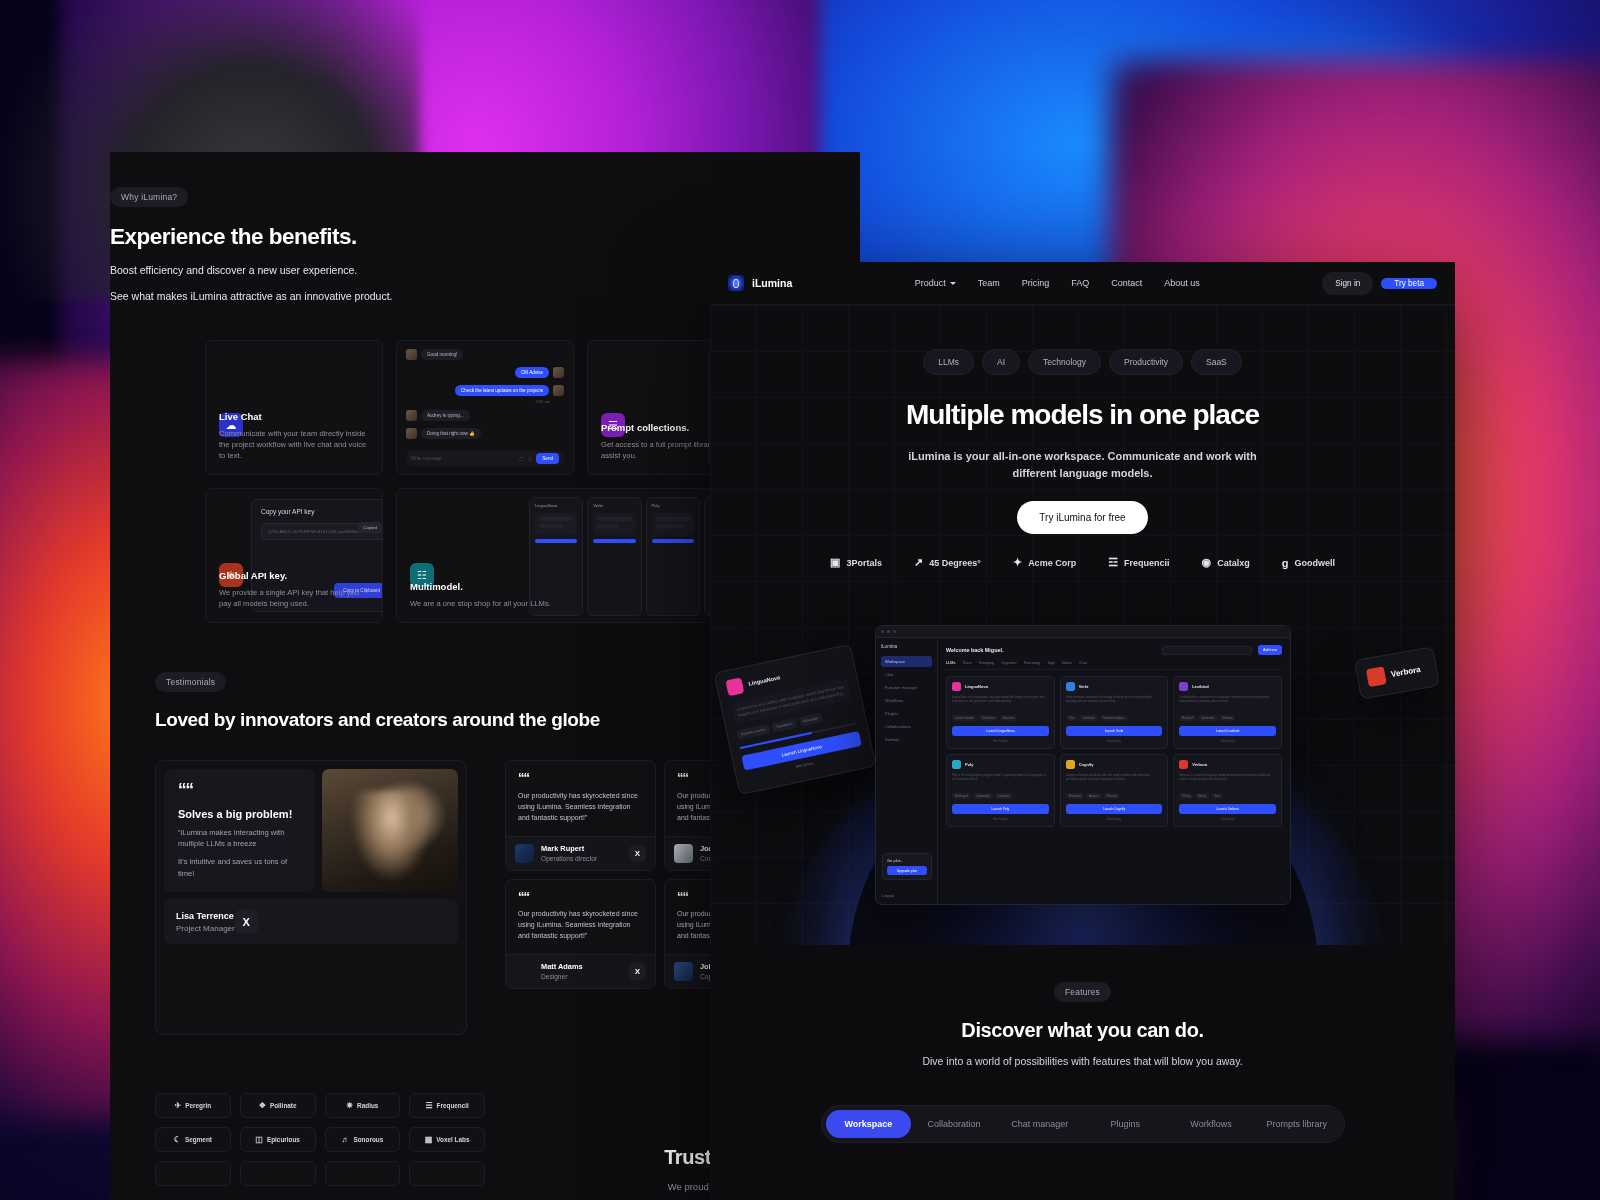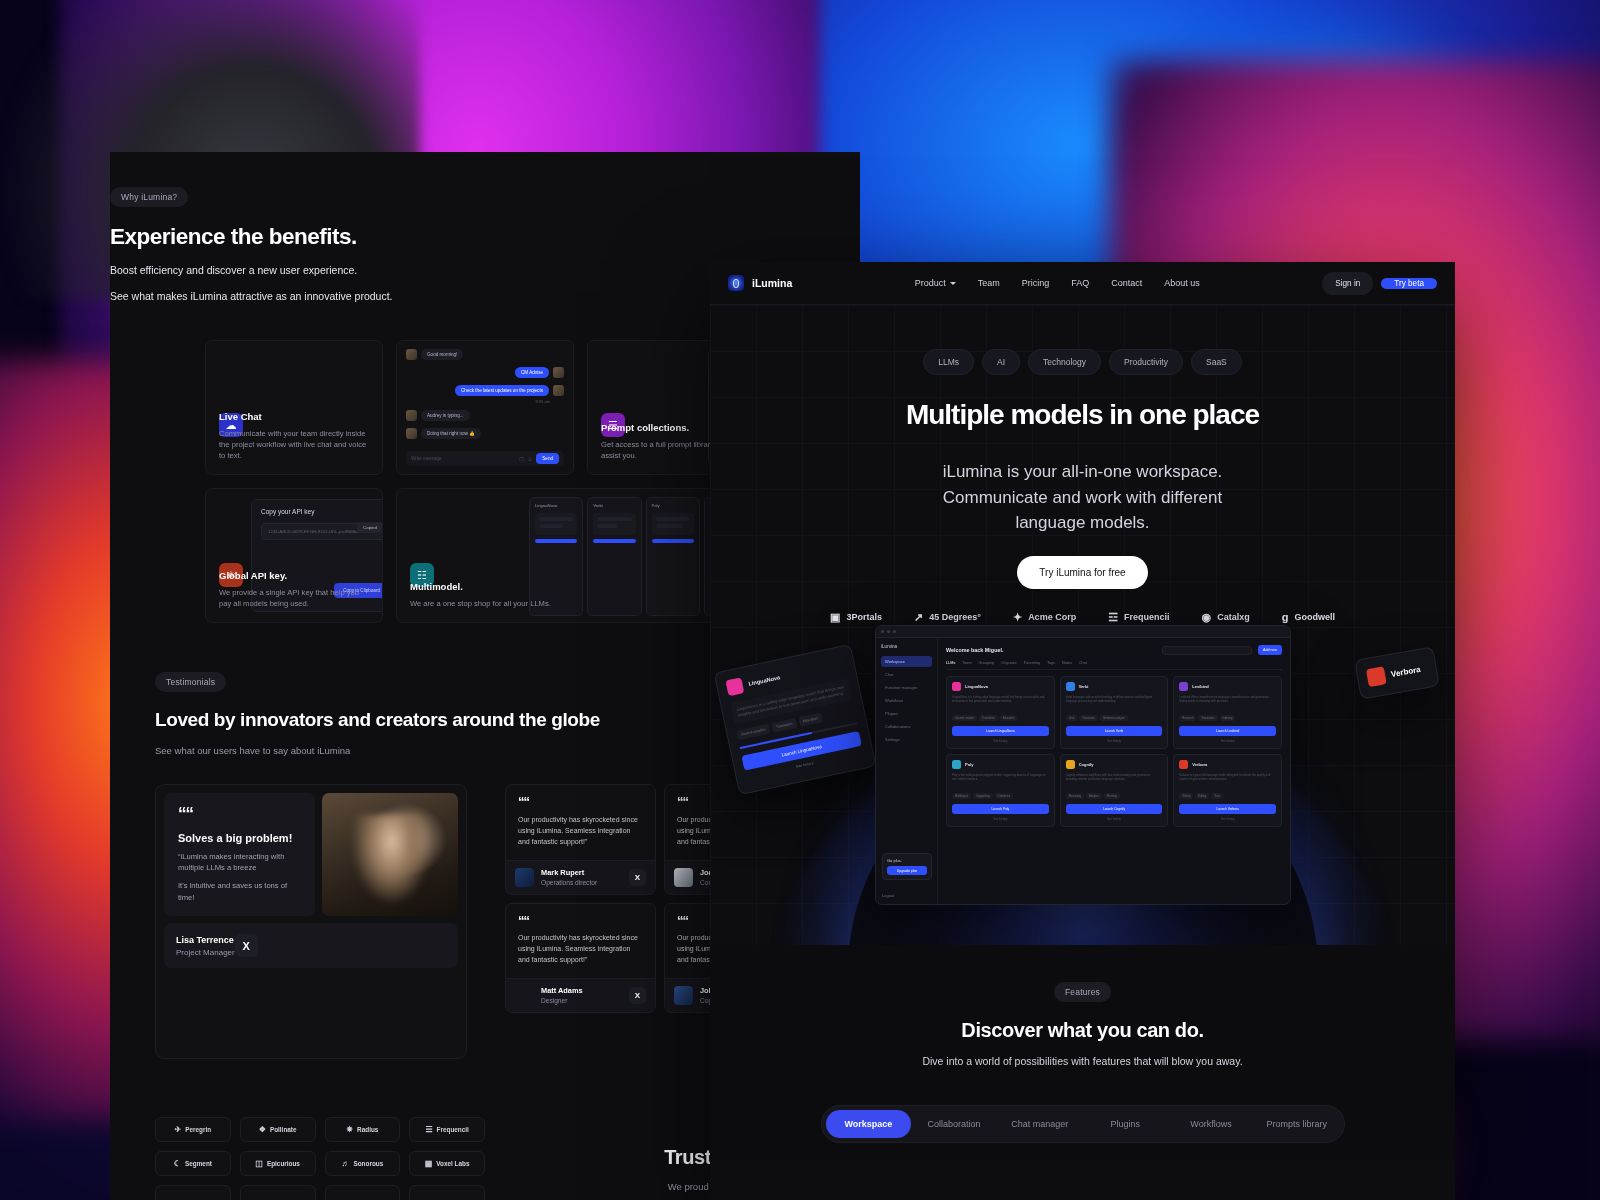--- a/index.html
+++ b/index.html
@@ -230,21 +230,21 @@
   .hero-sphere { position: absolute; left: 50%; top: 432px; transform: translateX(-50%);
     width: 470px; height: 470px; border-radius: 50%;
     background: radial-gradient(circle at 50% 42%, rgba(10,10,20,.2) 0%, rgba(10,10,20,.9) 58%, #0b0b12 70%);
     box-shadow: 0 0 60px 14px rgba(60,100,255,.35); }
   .hero-inner { position: relative; padding-top: 44px; text-align: center; }
 
   .chips { display: flex; gap: 8px; justify-content: center; }
   .chip { background: #17171f; border: 1px solid #22222c; color: #b3b3c4;
     font-size: 8.5px; padding: 7px 14px; border-radius: 16px; }
   .h-hero { color: #fff; font-size: 28px; font-weight: 700; letter-spacing: -1px; margin-top: 24px; }
-  .sub-hero { color: #d4d4e0; font-size: 17px; line-height: 1.5; margin: 28px auto 0; width: 350px; }
+  .sub-hero { color: #d4d4e0; font-size: 11px; line-height: 1.5; margin: 17px auto 0; width: 350px; font-weight: bold; }
   .cta { display: inline-block; background: #fff; color: #111; font-size: 10px; font-weight: 500;
     padding: 11px 22px; border-radius: 20px; margin-top: 20px; }
 
   .brandrow { display: flex; justify-content: center; gap: 32px; margin-top: 22px; position: relative; }
   .bitem { display: flex; align-items: center; gap: 6px; color: #dcdce6; font-size: 9px; font-weight: 600; }
   .bitem .gi { font-size: 11px; color: #e4e4ee; }
 
   
   .dash { position: absolute; left: 165px; top: 320px; width: 416px; height: 280px;
     background: #101017; border: 1px solid #24242f; border-radius: 7px; overflow: hidden;
@@ -450,21 +450,20 @@
             <div class="bc-desc">We are a one stop shop for all your LLMs.</div>
           </div>
         </div>
       </div>
     </div>
   </section>
 
   <section class="tsec">
     <span class="pill">Testimonials</span>
     <div class="h-test">Loved by innovators and creators around the globe</div>
-    <div class="sub-test">See what our users have to say about iLumina</div>
 
     <div class="tgrid">
 
       <div class="tfeat">
         <div class="tfeat-row">
           <div class="tfeat-quote">
             <div class="qm">““</div>
             <div class="q-title">Solves a big problem!</div>
             <div class="q-body">“iLumina makes interacting with multiple LLMs a breeze</div>
             <div class="q-body">It's intuitive and saves us tons of time!</div>

